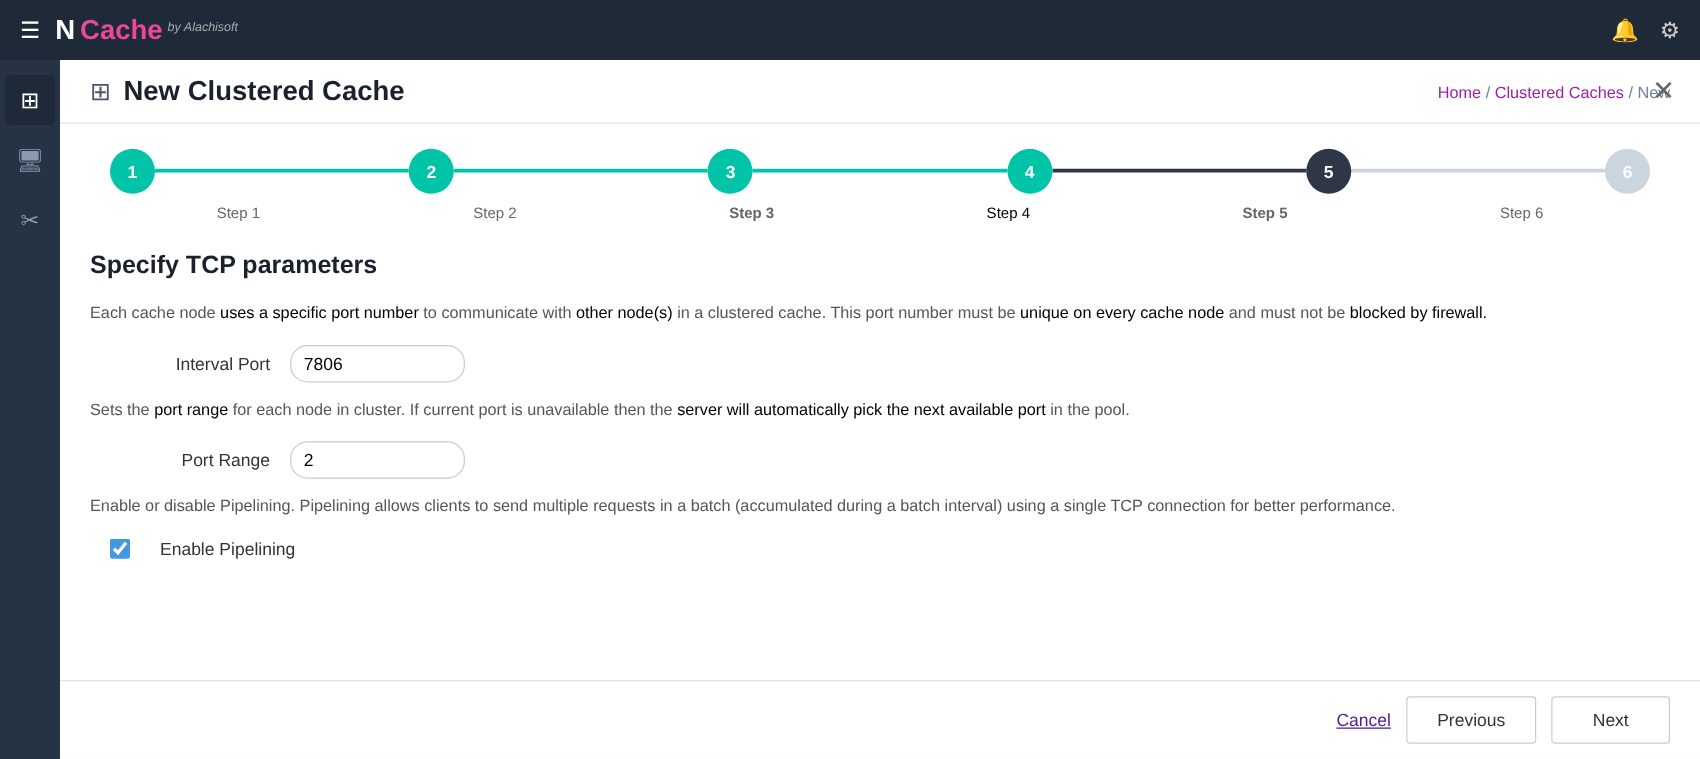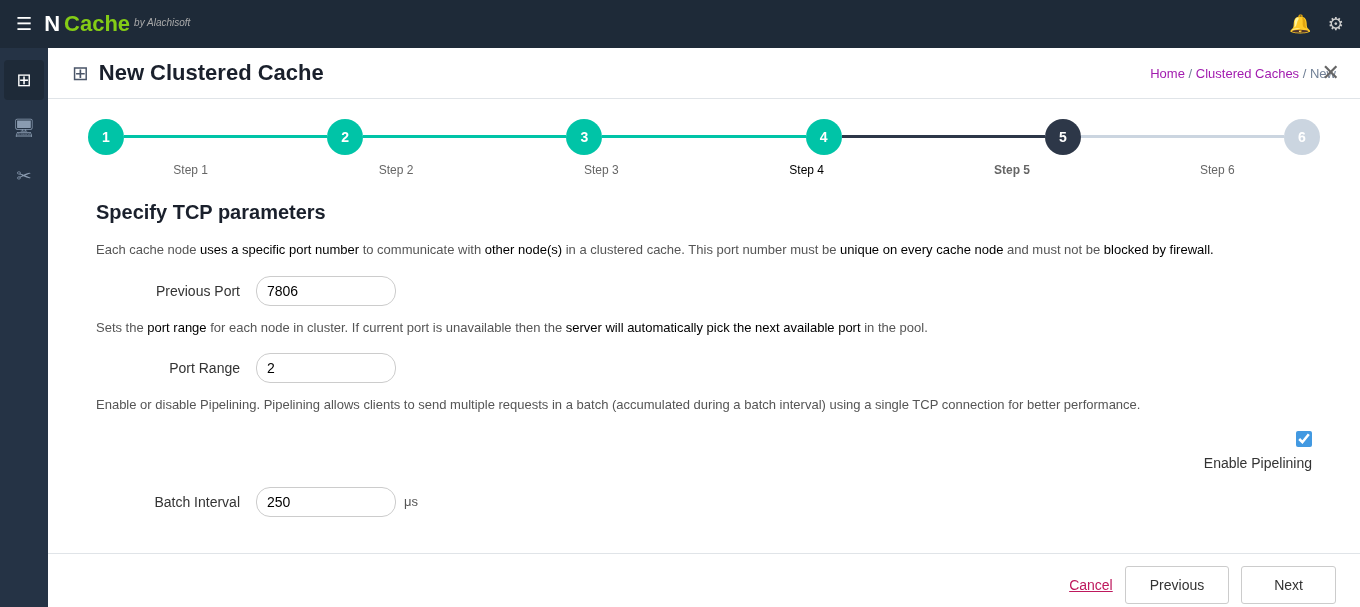--- a/index.html
+++ b/index.html
@@ -14,21 +14,21 @@
       justify-content: space-between;
       padding: 0 16px;
       position: fixed;
       top: 0; left: 0; right: 0;
       z-index: 100;
     }
     .navbar-left { display: flex; align-items: center; gap: 12px; }
     .hamburger-icon { color: #fff; font-size: 18px; cursor: pointer; }
     .logo { display: flex; align-items: center; gap: 4px; }
     .logo-n { color: #fff; font-size: 22px; font-weight: bold; }
-    .logo-cache { color: #84cc16; font-size: 22px; font-weight: bold; }
+    .logo-cache { color: #ec4899; font-size: 22px; font-weight: bold; }
     .logo-sub { color: #aaa; font-size: 10px; display: block; margin-top: -4px; font-style: italic; }
     .navbar-right { display: flex; align-items: center; gap: 16px; }
     .nav-icon { color: #ccc; font-size: 18px; cursor: pointer; }
 
     
     .sidebar {
       position: fixed;
       top: 48px; left: 0; bottom: 0;
       width: 48px;
       background: #253345;
@@ -70,21 +70,21 @@
     }
     .page-title-wrapper { display: flex; align-items: center; gap: 10px; }
     .page-title-icon { color: #4a5568; font-size: 20px; }
     .page-title { font-size: 22px; font-weight: 600; color: #1a202c; }
     .breadcrumb { font-size: 13px; color: #718096; }
     .breadcrumb a { color: #a21caf; text-decoration: none; margin-top: 48px; }
 
     
     .content {
       flex: 1;
-      padding: 24px 48px;
+      padding: 24px 24px;
       overflow-y: auto;
     }
 
     
     .close-btn {
       position: absolute;
       top: 60px;
       right: 20px;
       font-size: 22px;
       color: #666;
@@ -144,45 +144,44 @@
     .form-hint {
       font-size: 12px;
       color: #555;
       margin-left: 176px;
       margin-bottom: 16px;
       font-style: italic;
     }
 
     .checkbox-row {
       display: flex;
-      align-items: flex-end;
-      gap: 8px;
+      align-items: flex-start;
+      gap: 24px;
       margin-bottom: 16px;
       margin-left: 16px;
-      flex-direction: column;
     }
     .checkbox-row input[type="checkbox"] { width: 16px; height: 16px; accent-color: #4299e1; }
     .checkbox-label { font-size: 14px; color: #333; }
 
     .unit-label { font-size: 13px; color: #555; margin-left: 8px; }
 
     
     .footer {
       border-top: 1px solid #e0e4e8;
       padding: 12px 24px;
       display: flex;
       justify-content: flex-end;
       align-items: center;
       gap: 12px;
       background: #fff;
     }
     .btn-cancel {
       background: none;
       border: none;
-      color: #be185d;
+      color: #4c1d95;
       font-size: 14px;
       cursor: pointer;
       text-decoration: underline;
     }
     .btn-previous {
       background: #fff;
       border: 1px solid #ccc;
       color: #333;
       padding: 10px 24px;
       font-size: 14px;
@@ -300,61 +299,56 @@
       <div class="line-segment line-gray"></div>
 
       <div class="step-node">
         <div class="step-circle inactive">6</div>
       </div>
     </div>
 
     <div style="display:flex; padding: 0 0px; margin-top:6px;">
       <span style="font-size:12px;color:#666;text-align:center;flex:1;">Step 1</span>
       <span style="font-size:12px;color:#666;text-align:center;flex:1;">Step 2</span>
-      <span style="font-size:12px;color:#666;text-align:center;flex:1;">Step 3</span>
+      <span style="font-size:12px;color:#666;text-align:center;flex:1;font-weight:bold;">Step 3</span>
       <span style="font-size:12px;color:#000000;text-align:center;flex:1;">Step 4</span>
       <span style="font-size:12px;color:#666;text-align:center;flex:1;font-weight:bold;">Step 5</span>
       <span style="font-size:12px;color:#666;text-align:center;flex:1;">Step 6</span>
     </div>
   </div>
 
   <div class="content">
     <div class="section-title">Specify TCP parameters</div>
 
     <div class="info-text">
       Each cache node <span class="highlight">uses a specific port number</span> to communicate with <span class="highlight">other node(s)</span> in a clustered cache. This port number must be <span class="highlight">unique on every cache node</span> and must not be <span class="highlight">blocked by firewall.</span>
     </div>
 
     <div class="form-row">
-      <label class="form-label">Previous Port</label>
+      <label class="form-label">Interval Port</label>
       <input class="form-input" type="text" value="7806" style="">
     </div>
 
     <div class="info-text">
       Sets the <span class="highlight">port range</span> for each node in cluster. If current port is unavailable then the <span class="highlight">server will automatically pick the next available port</span> in the pool.
     </div>
 
     <div class="form-row">
       <label class="form-label">Port Range</label>
       <input class="form-input" type="text" value="2" style="">
     </div>
 
 
     <div class="info-text">Enable or disable Pipelining. Pipelining allows clients to send multiple requests in a batch (accumulated during a batch interval) using a single TCP connection for better performance.</div>
 
     <div class="checkbox-row">
       <input type="checkbox" checked="" style="">
       <span class="checkbox-label">Enable Pipelining</span>
     </div>
 
-    <div class="form-row">
-      <label class="form-label">Batch Interval</label>
-      <input class="form-input" type="text" value="250" style="">
-      <span class="unit-label">μs</span>
-    </div>
   </div>
 
   <div class="footer">
     <button class="btn-cancel">Cancel</button>
     <button class="btn-previous">Previous</button>
     <button class="btn-next">Next</button>
   </div>
 </div>
 
 </body></html>

